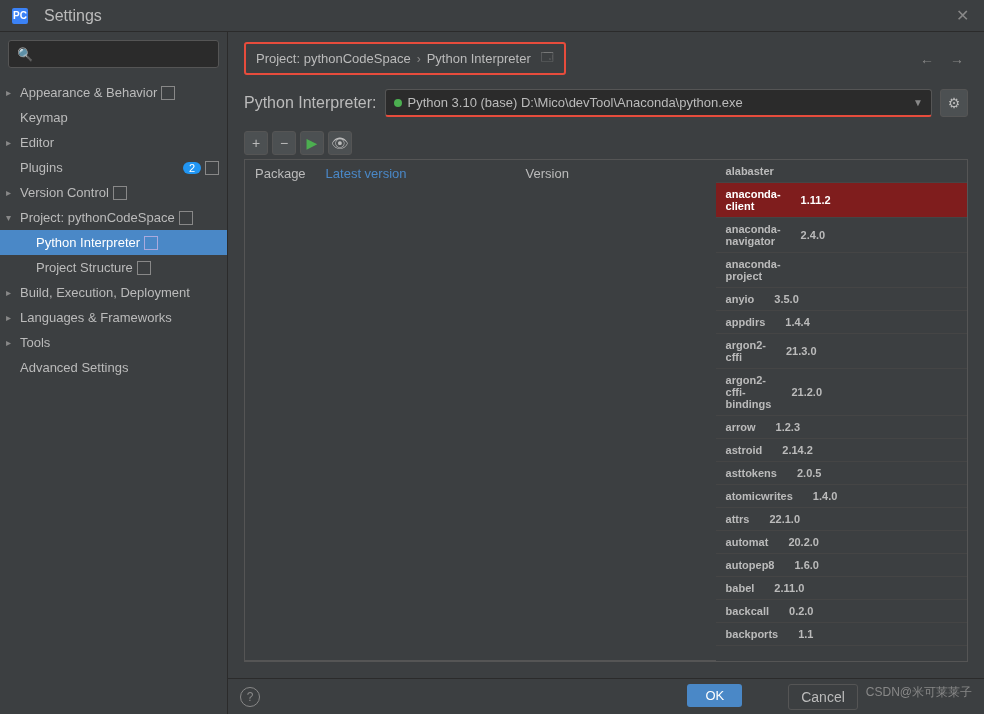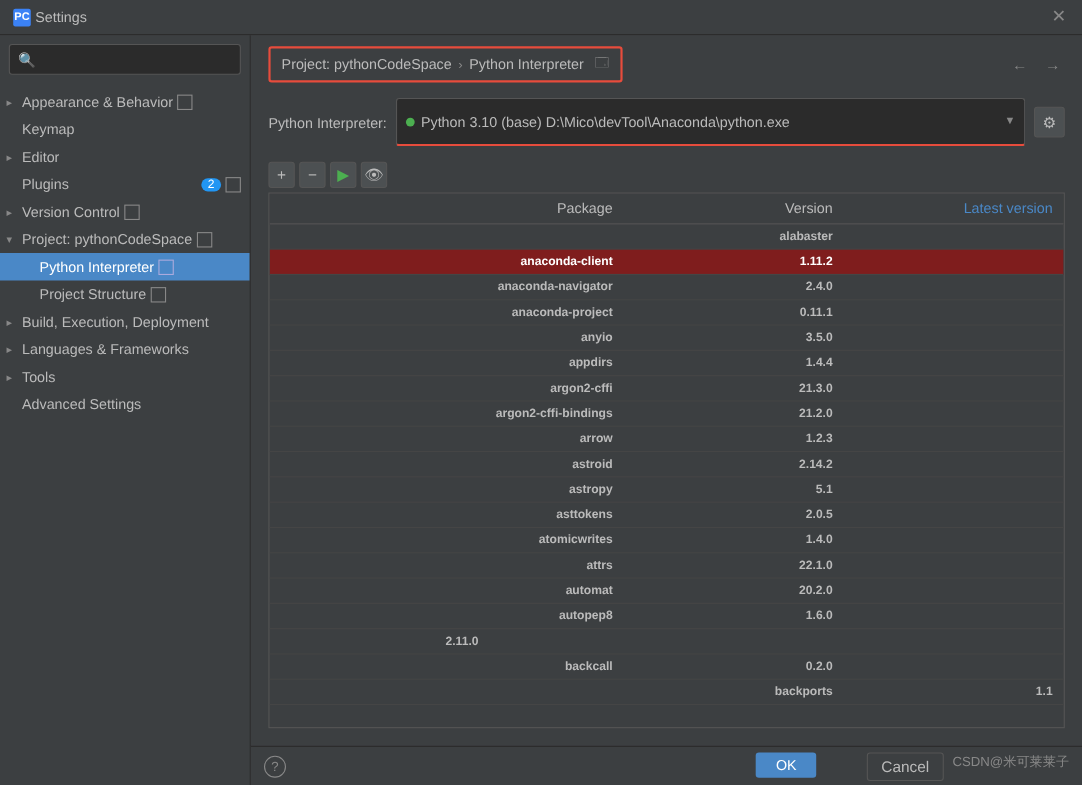--- a/index.html
+++ b/index.html
@@ -24,34 +24,34 @@
       height: 32px;
       display: flex;
       align-items: center;
       padding: 0 12px;
       border-bottom: 1px solid #2b2b2b;
       flex-shrink: 0;
     }
     .title-bar .app-icon {
       width: 16px;
       height: 16px;
-      margin-right: 4px;
+      margin-right: 16px;
       background: #3b82f6;
       border-radius: 2px;
       display: flex;
       align-items: center;
       justify-content: center;
       font-size: 10px;
       color: white;
       font-weight: bold;
     }
     .title-bar .title-text {
       flex: 1;
       color: #bbb;
-      font-size: 13px;
+      font-size: 16px;
     }
     .title-bar .close-btn {
       width: 16px;
       height: 16px;
       cursor: pointer;
       color: #888;
       font-size: 16px;
       line-height: 1;
     }
     .content {
@@ -198,29 +198,29 @@
     }
     .interpreter-row {
       display: flex;
       align-items: center;
       padding: 6px 16px 10px 16px;
       gap: 8px;
       flex-shrink: 0;
     }
     .interpreter-label {
       color: #bbb;
-      font-size: 13px;
+      font-size: 16px;
       white-space: nowrap;
     }
     .interpreter-select {
       flex: 1;
       background: #2b2b2b;
       border: 1px solid #555;
       border-radius: 3px;
-      height: 44px;
+      height: 28px;
       display: flex;
       align-items: center;
       padding: 0 8px;
       color: #bbb;
       font-size: 13px;
       cursor: pointer;
       position: relative;
       border-bottom: 2px solid #e74c3c;
     }
     .interpreter-select .green-dot {
@@ -273,22 +273,21 @@
       color: #bbb;
       font-size: 14px;
     }
     
     .pkg-table-container {
       flex: 1;
       margin: 0 16px 16px 16px;
       border: 1px solid #555;
       overflow: hidden;
       display: flex;
-      flex-direction: column;
-      text-align: right;
+      flex-direction: row;
     }
     .pkg-table-header {
       display: flex;
       background: #3c3f41;
       border-bottom: 1px solid #555;
       flex-shrink: 0;
     }
     .th {
       padding: 6px 10px;
       color: #bbb;
@@ -491,41 +490,40 @@
       <div class="pkg-toolbar">
         <div class="toolbar-btn">+</div>
         <div class="toolbar-btn">−</div>
         <div class="toolbar-btn" style="color:#4CAF50;">▶</div>
         <div class="toolbar-btn">👁</div>
       </div>
 
       <div class="pkg-table-container">
         <div class="pkg-table-header">
           <div class="th pkg-col">Package</div>
+          <div class="th latest-col">Latest version</div>
           <div class="th ver-col">Version</div>
-          <div class="th latest-col">Latest version</div>
         </div>
         <div class="pkg-table-body" id="table-body">
         <div class="pkg-row">
       <div class="td pkg-col">alabaster</div>
       <div class="td latest-col"></div>
     </div>
             <div class="pkg-row highlighted">
       <div class="td pkg-col">anaconda-client</div>
       <div class="td ver-col">1.11.2</div>
       <div class="td latest-col"></div>
     </div>
             <div class="pkg-row">
       <div class="td pkg-col">anaconda-navigator</div>
       <div class="td ver-col">2.4.0</div>
       <div class="td latest-col"></div>
     </div>
             <div class="pkg-row">
       <div class="td pkg-col">anaconda-project</div>
-      <div class="td ver-col">0.11.1</div>
       <div class="td latest-col"></div>
     </div>
             <div class="pkg-row">
       <div class="td pkg-col">anyio</div>
       <div class="td ver-col">3.5.0</div>
       <div class="td latest-col"></div>
     </div>
             <div class="pkg-row">
       <div class="td pkg-col">appdirs</div>
       <div class="td ver-col">1.4.4</div>
@@ -545,25 +543,20 @@
       <div class="td pkg-col">arrow</div>
       <div class="td ver-col">1.2.3</div>
       <div class="td latest-col"></div>
     </div>
             <div class="pkg-row">
       <div class="td pkg-col">astroid</div>
       <div class="td ver-col">2.14.2</div>
       <div class="td latest-col"></div>
     </div>
             <div class="pkg-row">
-      <div class="td pkg-col">astropy</div>
-      <div class="td ver-col">5.1</div>
-      <div class="td latest-col"></div>
-    </div>
-            <div class="pkg-row">
       <div class="td pkg-col">asttokens</div>
       <div class="td ver-col">2.0.5</div>
       <div class="td latest-col"></div>
     </div>
             <div class="pkg-row">
       <div class="td pkg-col">atomicwrites</div>
       <div class="td ver-col">1.4.0</div>
       <div class="td latest-col"></div>
     </div>
             <div class="pkg-row">
@@ -575,20 +568,21 @@
       <div class="td pkg-col">automat</div>
       <div class="td ver-col">20.2.0</div>
       <div class="td latest-col"></div>
     </div>
             <div class="pkg-row">
       <div class="td pkg-col">autopep8</div>
       <div class="td ver-col">1.6.0</div>
       <div class="td latest-col"></div>
     </div>
             <div class="pkg-row">
+      <div class="td pkg-col">babel</div>
       <div class="td ver-col">2.11.0</div>
       <div class="td latest-col"></div>
     </div>
             <div class="pkg-row">
       <div class="td pkg-col">backcall</div>
       <div class="td ver-col">0.2.0</div>
       <div class="td latest-col"></div>
     </div>
             <div class="pkg-row">
       <div class="td pkg-col">backports</div>

